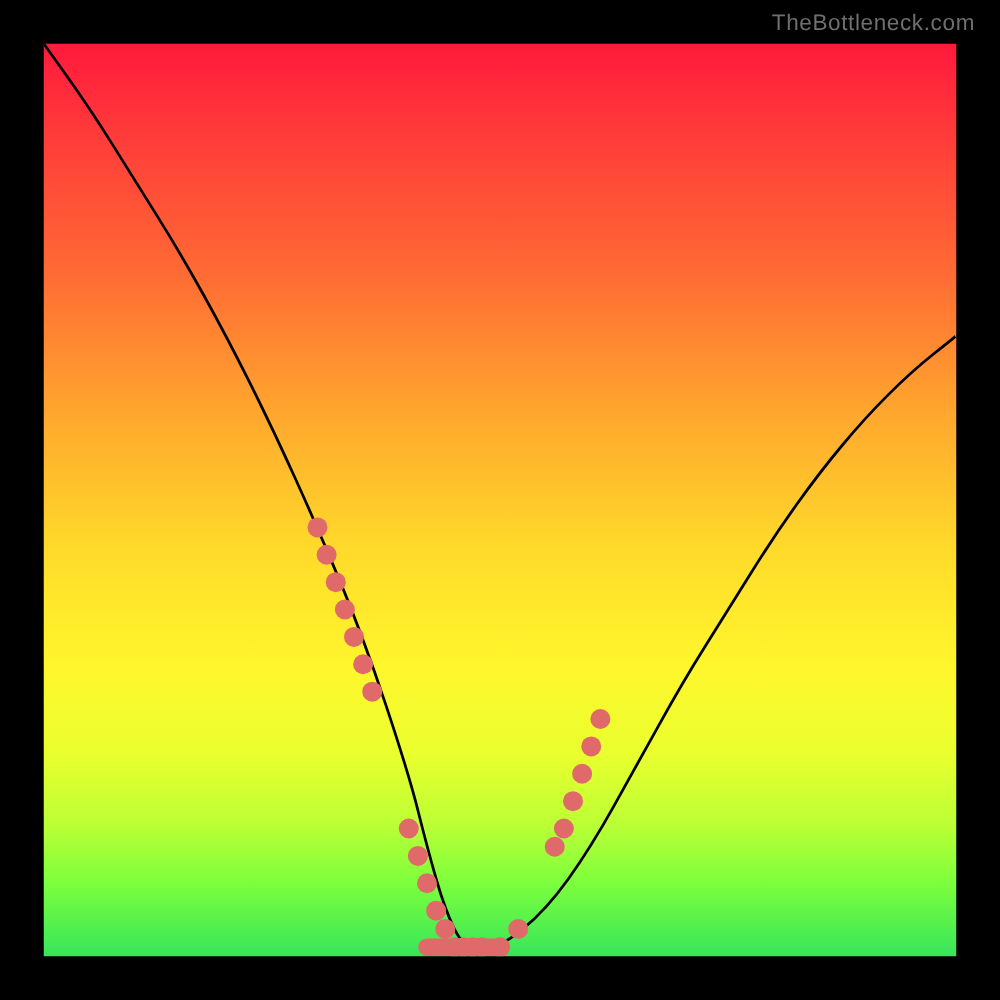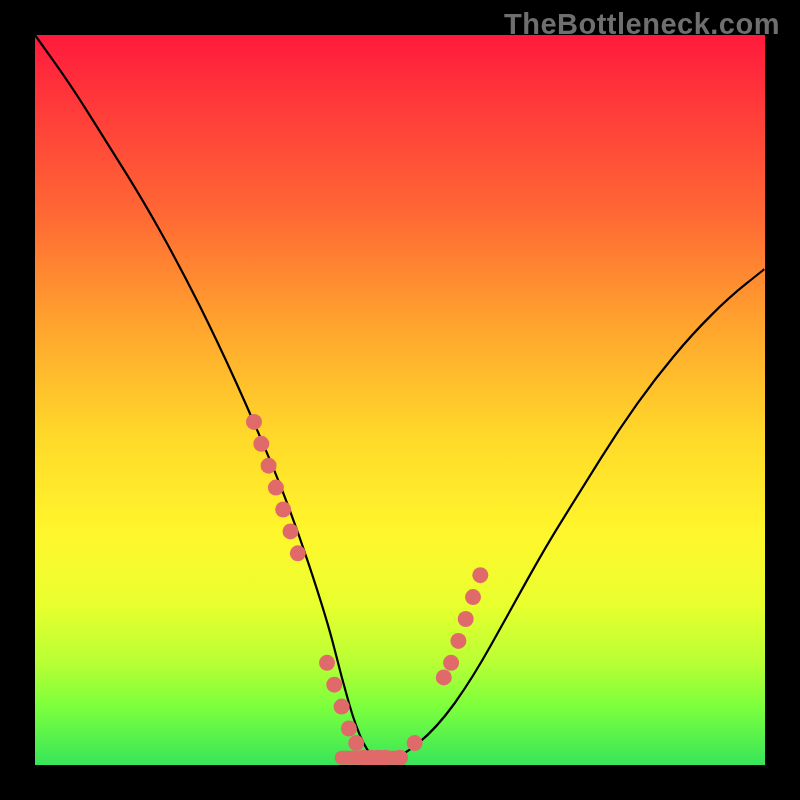--- a/index.html
+++ b/index.html
@@ -38,23 +38,23 @@
       #b8ff35 86%,
       #7cff3d 92%,
       #37e55a 100%
     );
   }
   .watermark {
     position: absolute;
     top: 8px;
     right: 20px;
     color: #6f6f6f;
-    font-size: 29px;
+    font-size: 18px;
     letter-spacing: 0.5px;
-    font-weight: 700;
+    font-weight: 400;
   }
   svg.curve {
     position: absolute;
     top: 0;
     left: 0;
     width: 730px;
     height: 730px;
   }
 </style>
 </head>

